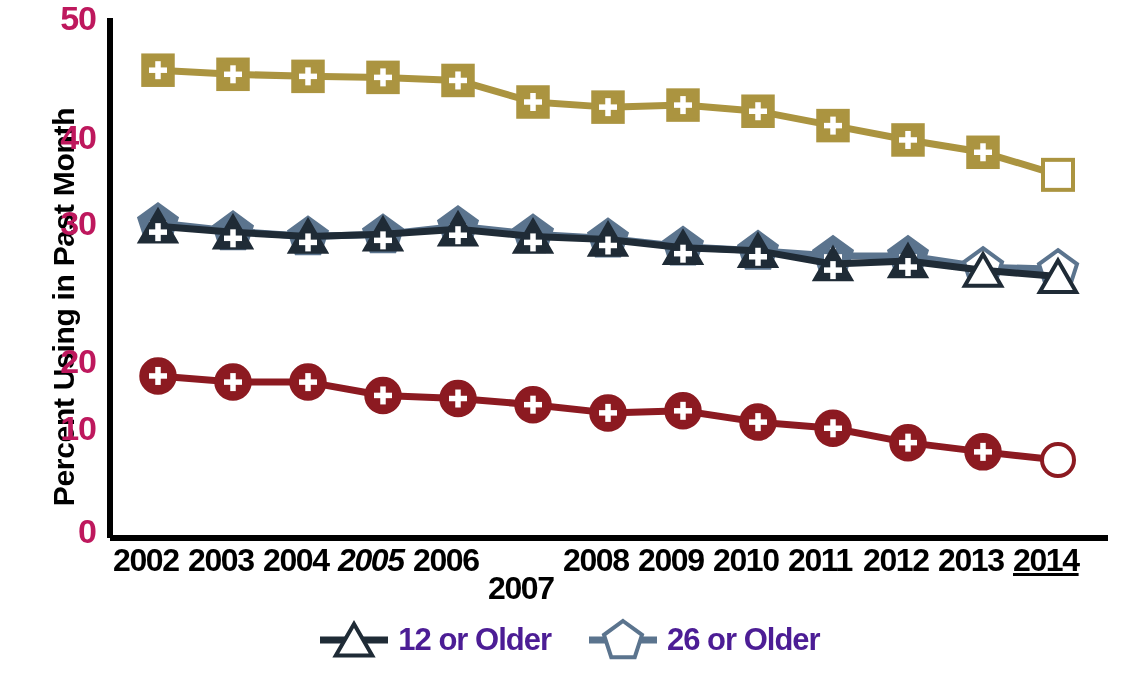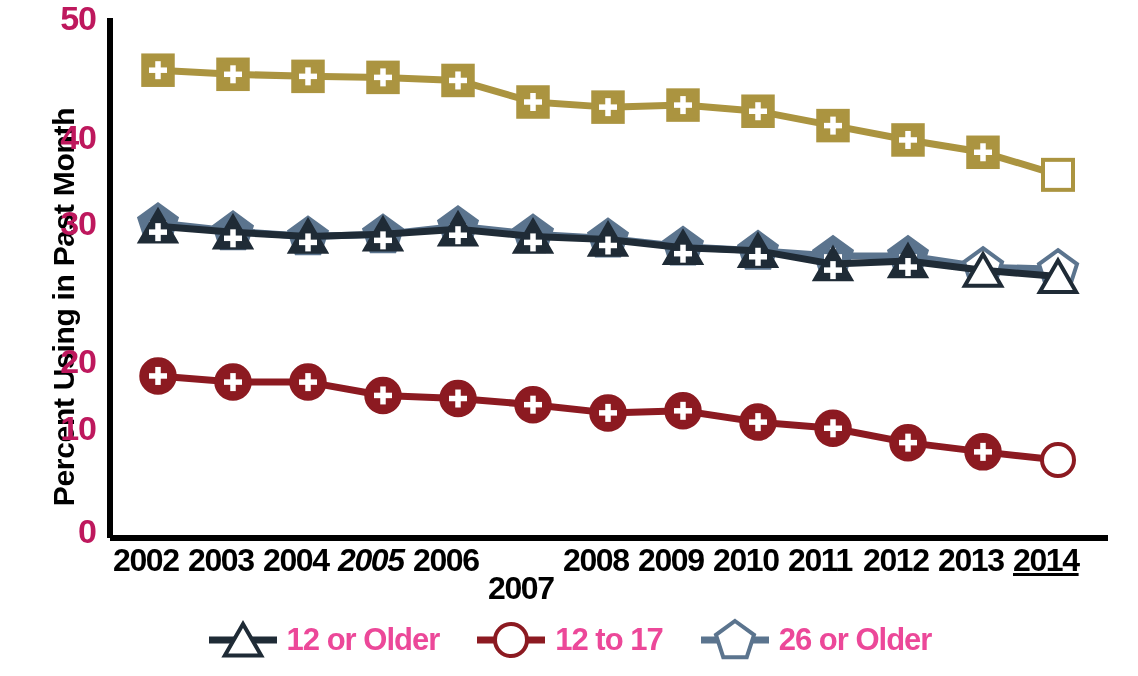--- a/index.html
+++ b/index.html
@@ -44,21 +44,21 @@
     width:1138px;
     display:flex;
     justify-content:center;
     align-items:center;
     gap:36px;
   }
   .legend-item{display:flex;align-items:center;gap:4px;}
   .legend-label{
     font-size:31px;
     font-weight:bold;
-    color:#ec4899;
+    color:#4c1d95;
     letter-spacing:-1px;
     white-space:nowrap;
     margin-left:4px;
   }
 </style>
 </head>
 <body>
 
 <div id="chart-root">
 
@@ -348,27 +348,20 @@
   <div class="legend-row" id="legend-row">
       <div class="legend-item">
         <svg width="72" height="44">
           <line x1="2" y1="22" x2="70" y2="22" stroke="#1f2b36" stroke-width="7"></line>
           <polygon points="36.00,6.00 54.19,37.50 17.81,37.50" fill="#ffffff" stroke="#1f2b36" stroke-width="4" stroke-linejoin="miter"></polygon>
         </svg>
         <span class="legend-label">12 or Older</span>
       </div>
       <div class="legend-item">
         <svg width="72" height="44">
-          <line x1="2" y1="22" x2="70" y2="22" stroke="#8c1a21" stroke-width="7"></line>
-          <circle cx="36" cy="22" r="16" fill="#ffffff" stroke="#8c1a21" stroke-width="4"></circle>
-        </svg>
-        <span class="legend-label">12 to 17</span>
-      </div>
-      <div class="legend-item">
-        <svg width="72" height="44">
           <line x1="2" y1="22" x2="70" y2="22" stroke="#5b748e" stroke-width="7"></line>
           <polygon points="36.00,3.00 55.02,16.82 47.76,39.18 24.24,39.18 16.98,16.82" fill="#ffffff" stroke="#5b748e" stroke-width="4" stroke-linejoin="miter"></polygon>
         </svg>
         <span class="legend-label">26 or Older</span>
       </div>
     </div>
 
 </div>
 
 </body></html>

